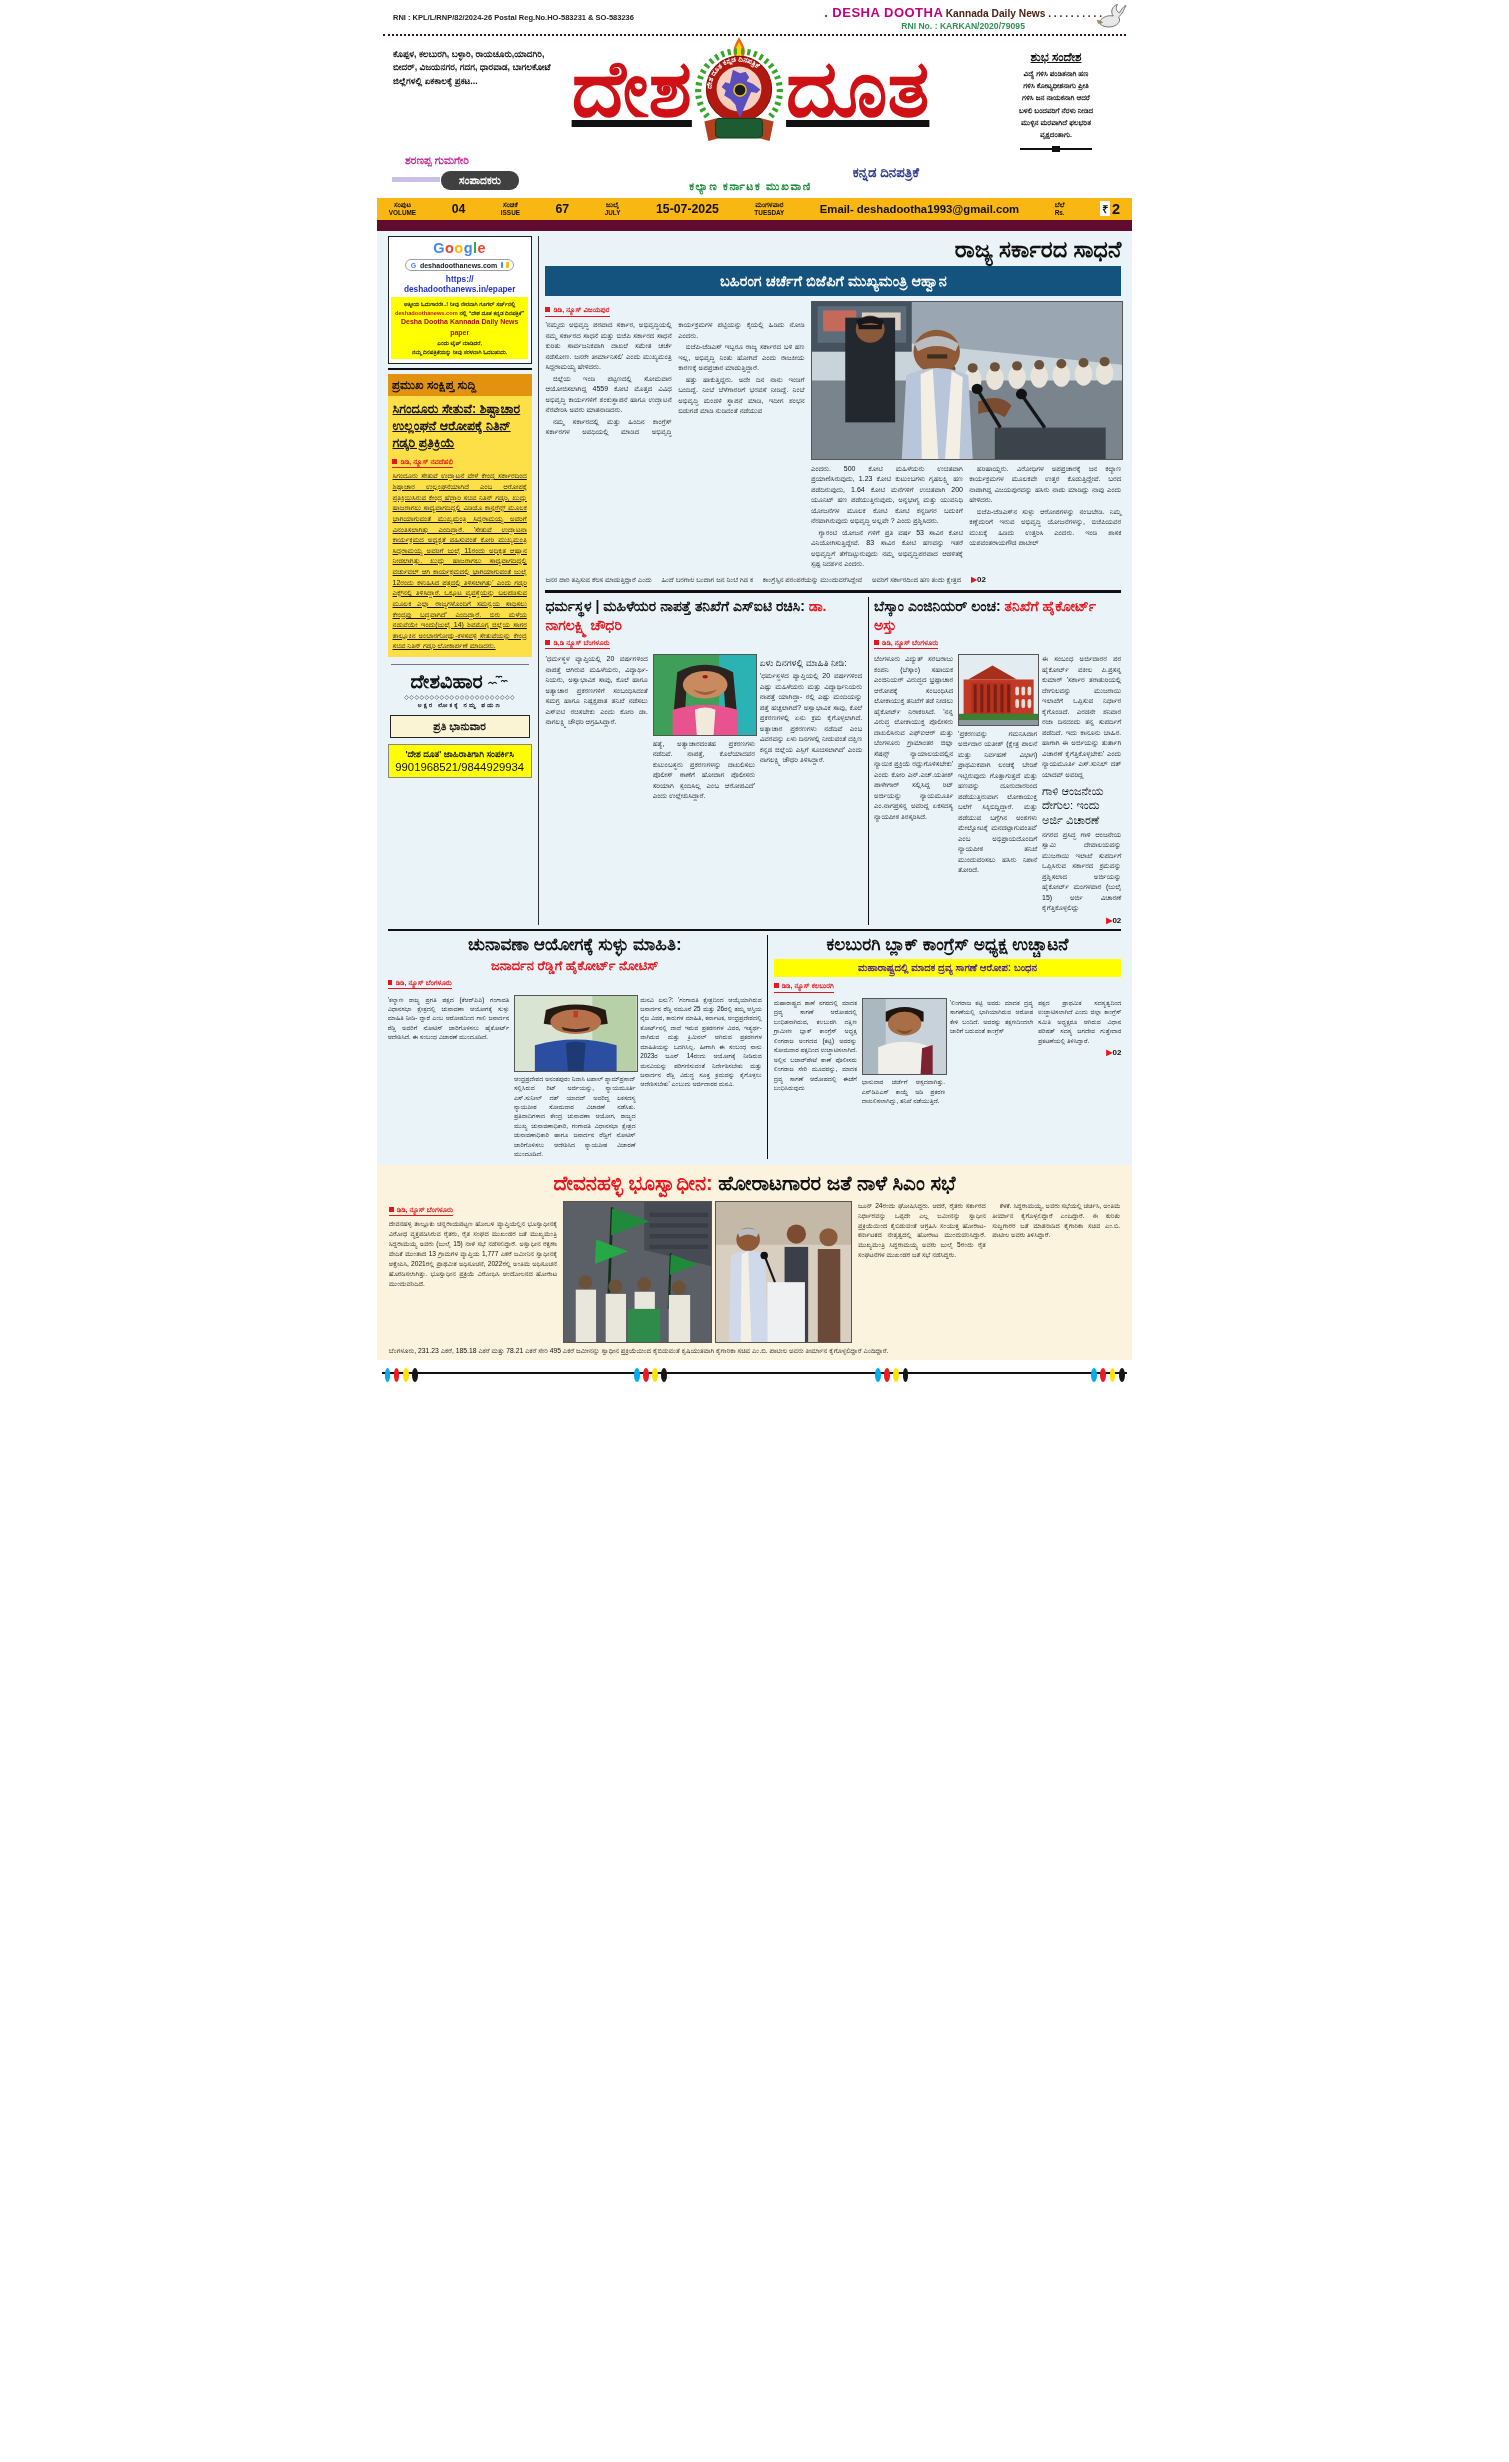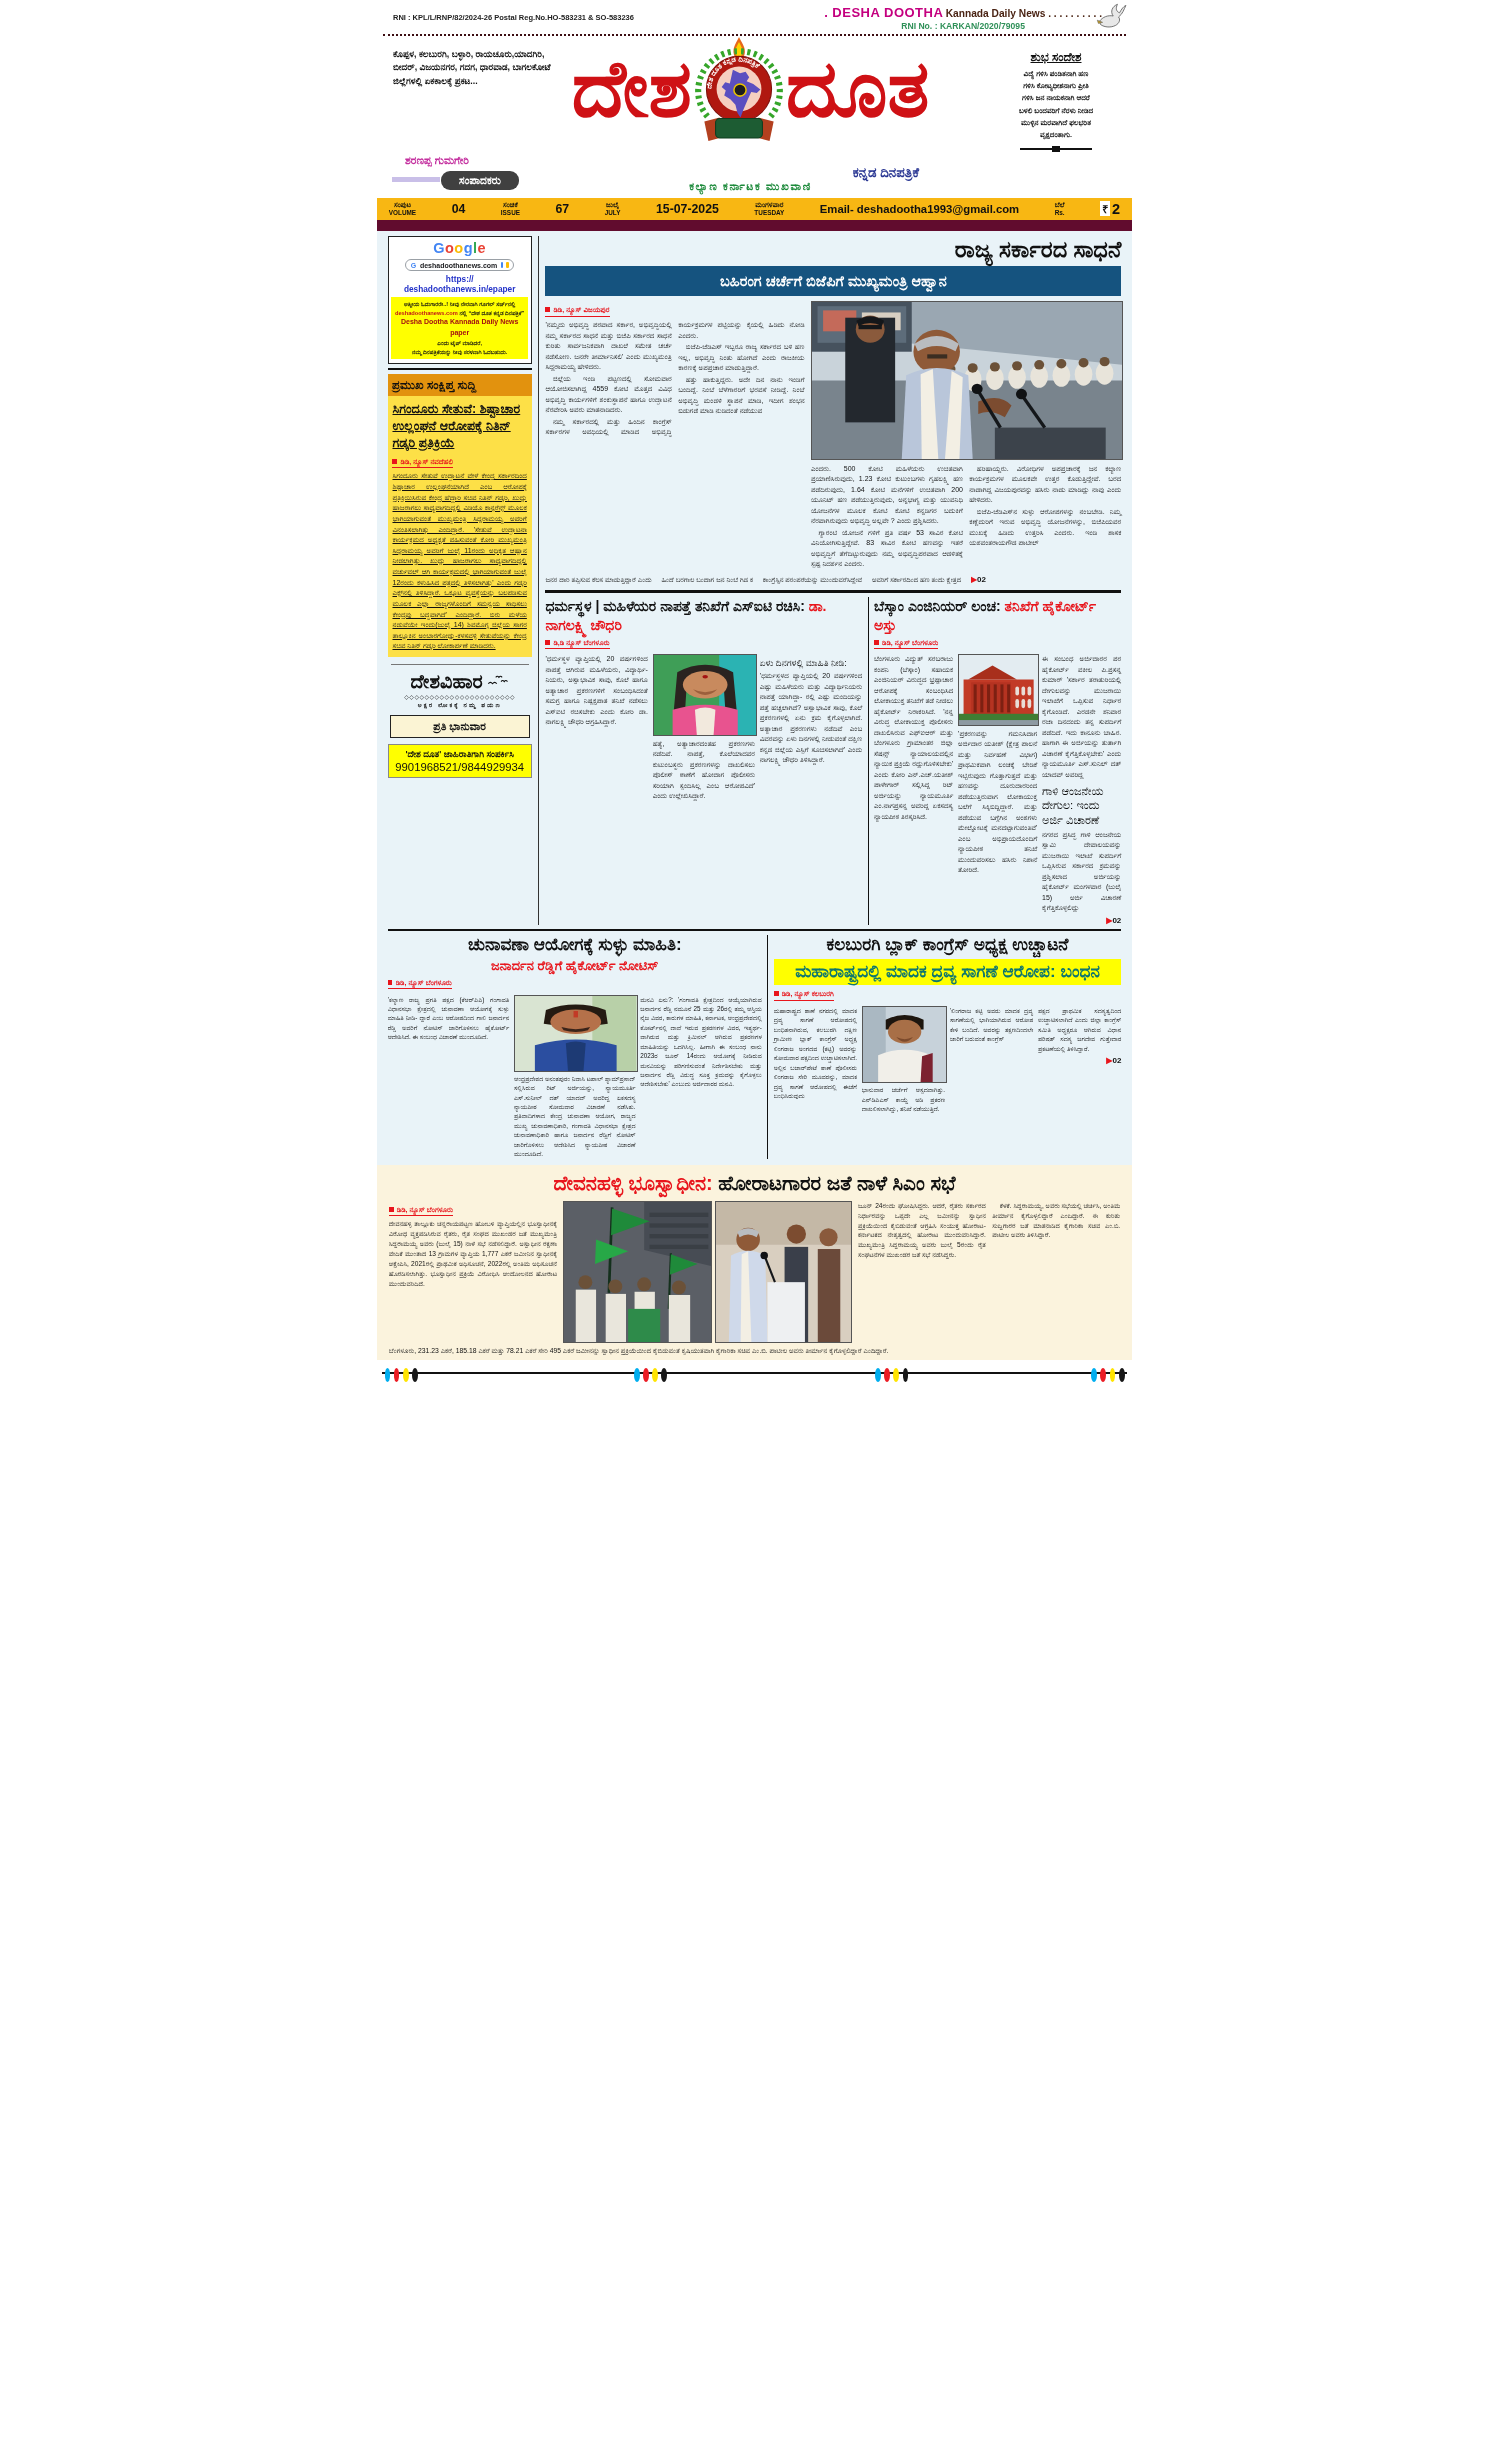--- a/index.html
+++ b/index.html
@@ -14,21 +14,21 @@
   .brand-sub{color:#4a2313;font-weight:bold;font-size:10.2px;}
   .rni-right{color:#2f9058;font-weight:bold;font-size:8.6px;margin-top:1.1px;}
   .dove{position:absolute;right:5.4px;top:1.1px;}
   .dotline{border-top:2.1px dotted #3c0d12;margin:1.1px 6.4px 0 6.4px;}
   
   .masthead{position:relative;height:162px;overflow:hidden;}
   .districts{position:absolute;left:16px;top:12px;width:161px;font-size:8.8px;font-weight:bold;line-height:1.55;color:#111;}
   .editor-name{position:absolute;left:28px;top:118px;font-size:10.7px;font-weight:bold;color:#c4309f;}
   .editor-ribbon{position:absolute;left:64px;top:135px;background:#404040;color:#fff;font-size:10.7px;font-weight:bold;padding:3.2px 18px;border-radius:9px;}
   .editor-ribbon:before{content:"";position:absolute;left:-49px;top:6.4px;width:48px;height:5.4px;background:#c9bfe8;}
-  .m-center{position:absolute;left:174px;right:182px;top:0;text-align:center;}
+  .m-center{position:absolute;left:174px;right:182px;top:0;text-align:center;text-decoration:underline;}
   .title-row{display:flex;align-items:center;justify-content:center;gap:1.1px;}
   .mtitle{font-size:79px;line-height:1.05;font-weight:bold;color:#cf1115;font-family:"DejaVu Serif",serif;}
   .kalyana{position:absolute;left:0;right:0;top:144px;text-align:center;color:#1d8a3b;font-weight:bold;font-size:10.7px;letter-spacing:1.6px;}
   .daily-label{position:absolute;left:63%;top:129px;color:#2a3793;font-weight:bold;font-size:13.4px;}
   .blessing{position:absolute;right:7.5px;top:14px;width:137px;text-align:center;}
   .blessing-title{font-size:11.8px;font-weight:bold;text-decoration:underline;margin-bottom:4.3px;}
   .blessing-line{font-size:7.2px;font-weight:bold;line-height:1.7;}
   .blessing-end{margin-top:4.3px;display:flex;align-items:center;justify-content:center;gap:0;}
   .blessing-end .bar{width:32px;height:1.6px;background:#111;}
   .blessing-end .sq{width:8.6px;height:6.4px;background:#111;}
@@ -98,21 +98,21 @@
   .colflex{display:flex;gap:4.8px;margin-top:2.1px;}
   .colflex .c{flex:1;min-width:0;}
   .subhead{font-size:9px;font-weight:normal;line-height:1.3;margin:3.2px 0 2.1px 0;}
   .subhead.big{font-size:11.3px;}
   
   .row3{display:flex;gap:5.4px;margin-top:4.3px;border-top:2.1px solid #111;padding-top:4.3px;}
   .elec{width:51%;}
   .kbg{flex:1;min-width:0;}
   .r3-hl{font-size:17px;font-weight:bold;text-align:center;line-height:1.2;}
   .r3-sub{font-size:13px;font-weight:bold;text-align:center;color:#e8151c;margin-top:2.1px;}
-  .r3-sub-y{background:#ffff00;display:block;font-size:17px;font-weight:bold;text-align:center;padding:3.2px 2.1px;margin-top:3.2px;color:#0f766e;}
+  .r3-sub-y{background:#ffff00;display:block;font-size:10px;font-weight:bold;text-align:center;padding:3.2px 2.1px;margin-top:3.2px;color:#4c1d95;}
   .small-news{font-size:6.3px;line-height:1.5;text-align:justify;}
   
   .deva{margin:6.4px -10.7px 0 -10.7px;background:#fbf3dd;padding:6.4px 11.8px 5.4px 11.8px;}
   .deva-hl{text-align:center;font-size:20px;font-weight:bold;line-height:1.2;}
   .deva-body{display:flex;gap:6.4px;margin-top:5.4px;}
   .deva-left{width:23%;}
   .deva-photos{display:flex;gap:2.1px;}
   .deva-right{flex:1;min-width:0;}
   .deva-bottom{font-size:6.8px;margin-top:4.3px;white-space:nowrap;overflow:hidden;text-overflow:ellipsis;}
   

